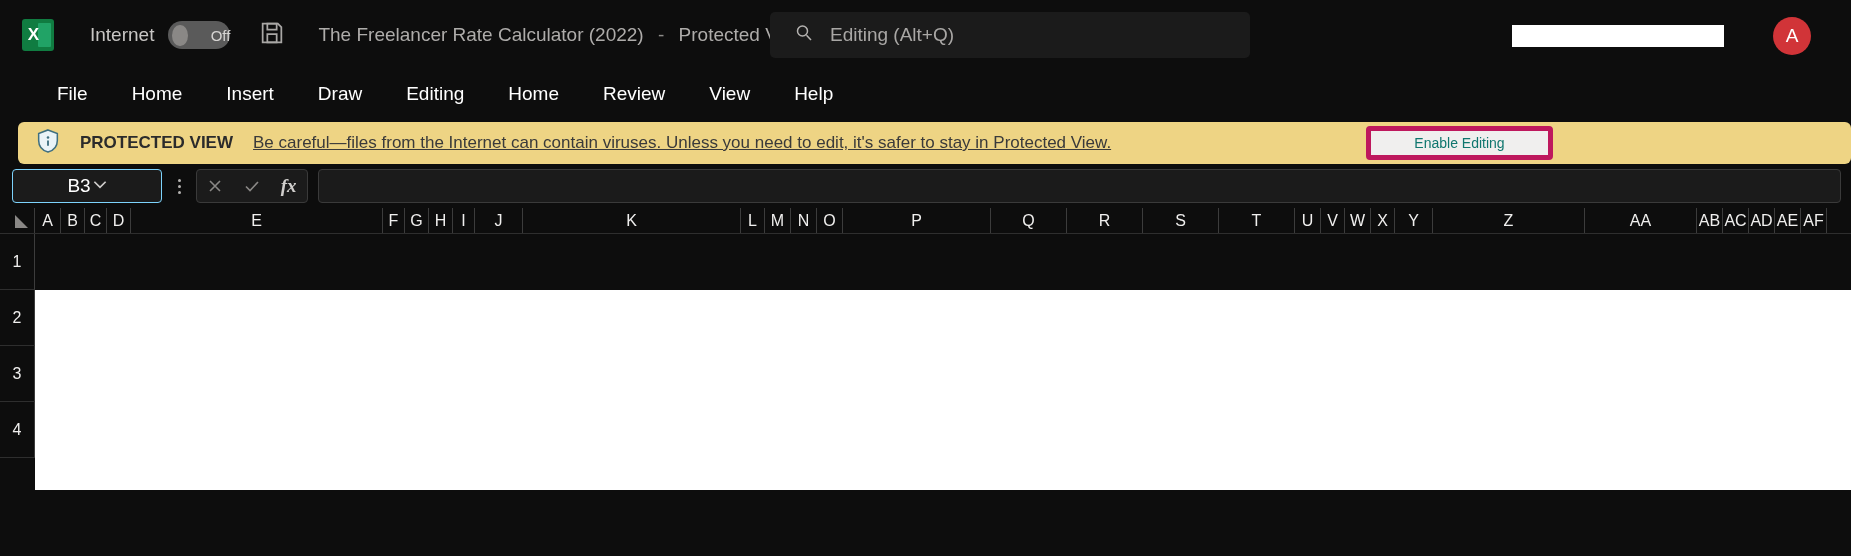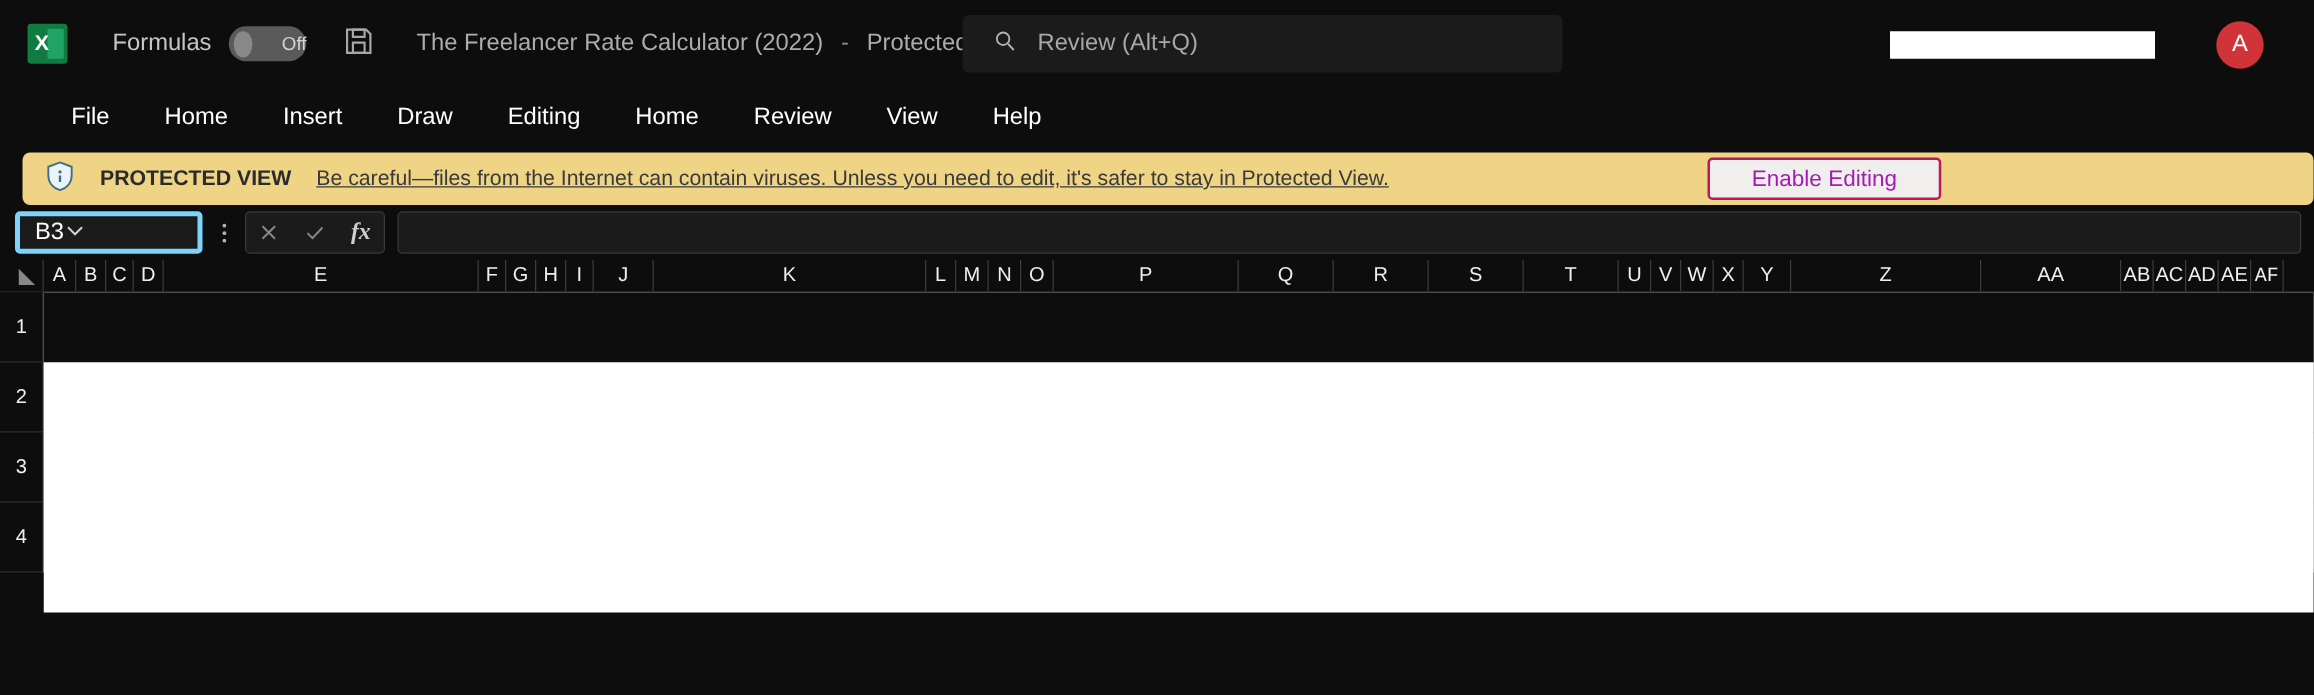--- a/index.html
+++ b/index.html
@@ -107,37 +107,37 @@
     color: #2b2b2b; font-size: 17px; font-weight: bold;
     margin-left: 18px; white-space: nowrap;
   }
   .pv-text {
     color: #3a3a3a; font-size: 17px; margin-left: 20px;
     text-decoration: underline; white-space: nowrap; cursor: pointer;
   }
   .enable-btn {
     position: absolute; left: 1348px;
     width: 187px; height: 34px;
-    background: #f0efee; border: 2px solid #be185d; border-radius: 4px;
-    color: #a21caf; font-size: 18px;
+    background: #f0efee; border: 5px solid #be185d; border-radius: 4px;
+    color: #0f766e; font-size: 14px;
     display: flex; align-items: center; justify-content: center;
     cursor: pointer;
   }
 
   
   .fbar {
     height: 44px; width: 100%;
     background: #0d0d0d;
     display: flex; align-items: center;
     padding: 0 10px 0 12px;
   }
   .namebox {
     width: 150px; height: 34px;
-    background: #1b1b1b; border: 4px solid #7dd3fc; border-radius: 4px;
-    display: flex; align-items: center; justify-content: flex-start;
+    background: #1b1b1b; border: 1px solid #7dd3fc; border-radius: 4px;
+    display: flex; align-items: center; justify-content: center;
     padding: 0 10px 0 12px; cursor: pointer; flex: none;
   }
   .namebox .nbval { color: #ffffff; font-size: 19px; }
   .dots-btn {
     width: 22px; margin: 0 6px; flex: none;
     display: flex; flex-direction: column; align-items: center;
     justify-content: center; gap: 3px; cursor: pointer;
   }
   .dots-btn i { width: 3px; height: 3px; background: #b5b3b1; border-radius: 50%; display: block; }
   .fx-group {
@@ -195,21 +195,21 @@
 </style>
 </head>
 <body>
 
 <div class="titlebar">
   <div class="excel-logo">
     <span class="sheet"></span>
     <span class="xmark">X</span>
   </div>
 
-  <span class="autosave-label">Formulas</span>
+  <span class="autosave-label">Internet</span>
 
   <div class="toggle">
     <span class="knob"></span>
     <span class="tlabel">Off</span>
   </div>
 
   <span class="save-icon">
     <svg width="28" height="28" viewBox="0 0 24 24" fill="none" stroke="#a9a7a5" stroke-width="1.5">
       <path d="M4 4h13l3 3v13H4z"></path>
       <path d="M8 4h8v5H8z"></path>
@@ -229,21 +229,21 @@
     </svg>
   </span>
 
   <div class="searchbox">
     <span class="sicon">
       <svg width="20" height="20" viewBox="0 0 20 20" fill="none" stroke="#b5b3b1" stroke-width="1.5">
         <circle cx="8.5" cy="8" r="5"></circle>
         <path d="M12.5 12.2L17 17"></path>
       </svg>
     </span>
-    <span class="sph">Review (Alt+Q)</span>
+    <span class="sph">Editing (Alt+Q)</span>
   </div>
 
   <div class="redacted"></div>
 
   <div class="avatar">
     <span>A</span>
   </div>
 </div>
 
 <div class="ribbon">
@@ -333,21 +333,21 @@
     <div class="colcell" style="width: 24px;">V</div>
     <div class="colcell" style="width: 26px;">W</div>
     <div class="colcell" style="width: 24px;">X</div>
     <div class="colcell" style="width: 38px;">Y</div>
     <div class="colcell" style="width: 152px;">Z</div>
     <div class="colcell" style="width: 112px;">AA</div>
     <div class="colcell" style="width: 26px;">AB</div>
     <div class="colcell" style="width: 26px;">AC</div>
     <div class="colcell" style="width: 26px;">AD</div>
     <div class="colcell" style="width: 26px;">AE</div>
-    <div class="colcell" style="width: 26px; font-family: Liberation Mono, monospace;">AF</div>
+    <div class="colcell" style="width: 26px;">AF</div>
     <div class="colcell" style="width: 86px;">AG</div>
   </div>
 
 <div class="gridbody">
   <div class="rowhdrs">
       <div class="rowcell">1</div>
       <div class="rowcell">2</div>
       <div class="rowcell">3</div>
       <div class="rowcell">4</div>
     </div>

